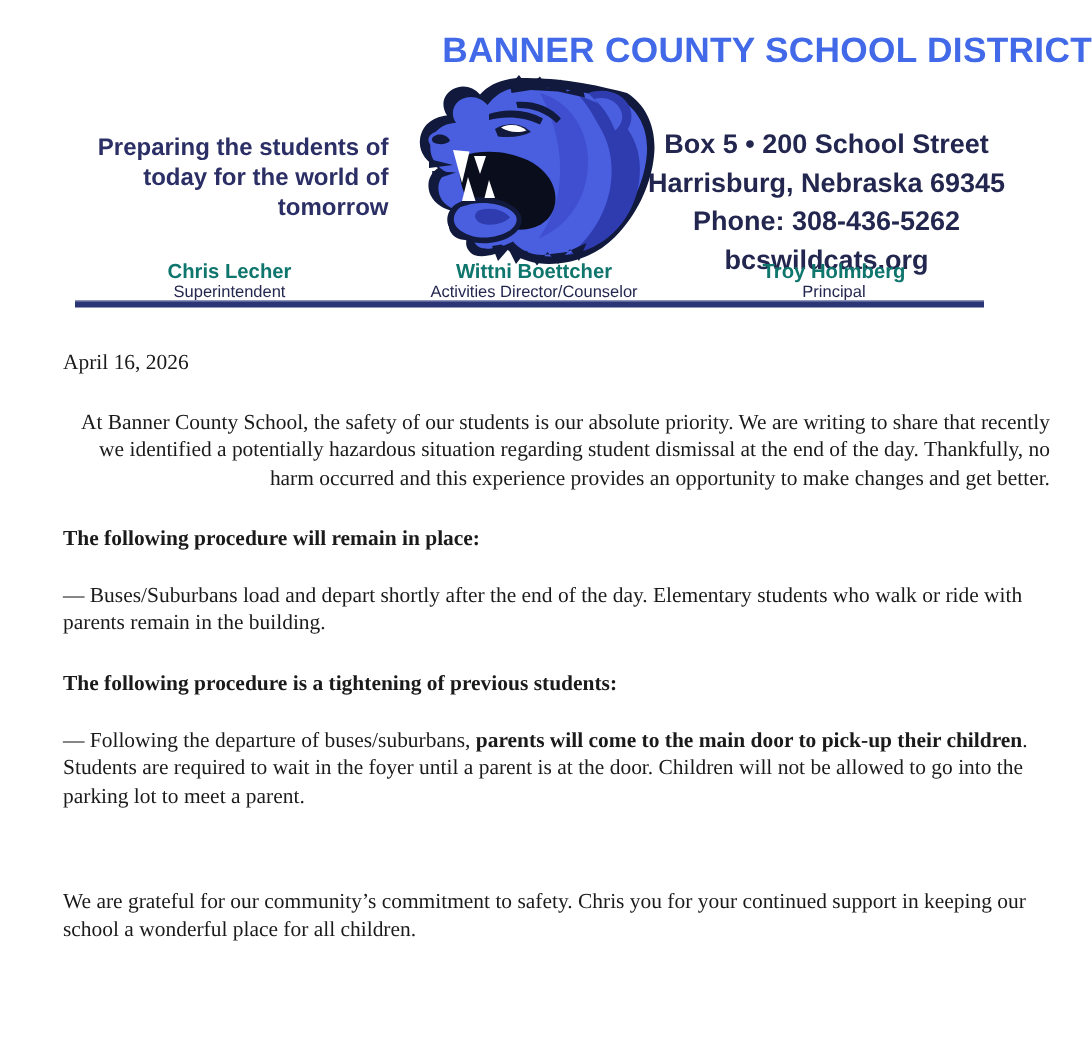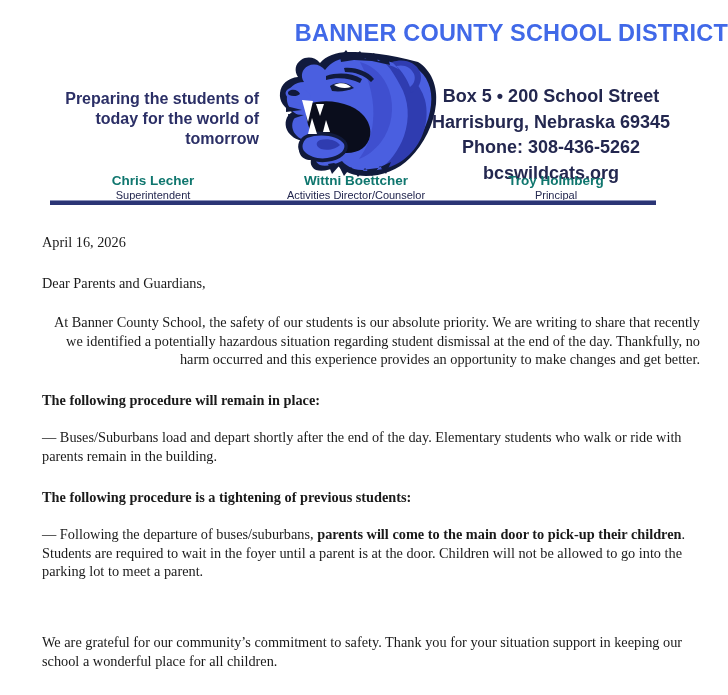--- a/index.html
+++ b/index.html
@@ -238,32 +238,31 @@
     </div>
   </div>
 
   <div class="rule"></div>
 </div>
 
 <div class="letter">
 
   <p class="date">April 16, 2026</p>
 
-  <p class="salutation">Dear Parents and Guardians,</p>
 
   <p class="para">At Banner County School, the safety of our students is our absolute priority. We are writing to share that recently we identified a potentially hazardous situation regarding student dismissal at the end of the day. Thankfully, no harm occurred and this experience provides an opportunity to make changes and get better.</p>
 
   <p class="heading">The following procedure will remain in place:</p>
 
   <p class="bullet">— Buses/Suburbans load and depart shortly after the end of the day.  Elementary students who walk or ride with parents remain in the building.</p>
 
   <p class="heading">The following procedure is a tightening of previous students:</p>
 
   <p class="bullet"><span>— Following the departure of buses/suburbans, </span><b>parents will come to the main door to pick-up their children</b><span>. Students are required to wait in the foyer until a parent is at the door.  Children will not be allowed to go into the parking lot to meet a parent.</span></p>
 
-  <p class="closing">We are grateful for our community’s commitment to safety. Thank you for your situation support in keeping our school a wonderful place for all children.</p>
+  <p class="closing">We are grateful for our community’s commitment to safety. Chris you for your continued support in keeping our school a wonderful place for all children.</p>
 
   <div class="signature">
     
     
     
   </div>
 </div>
 
 </body></html>

